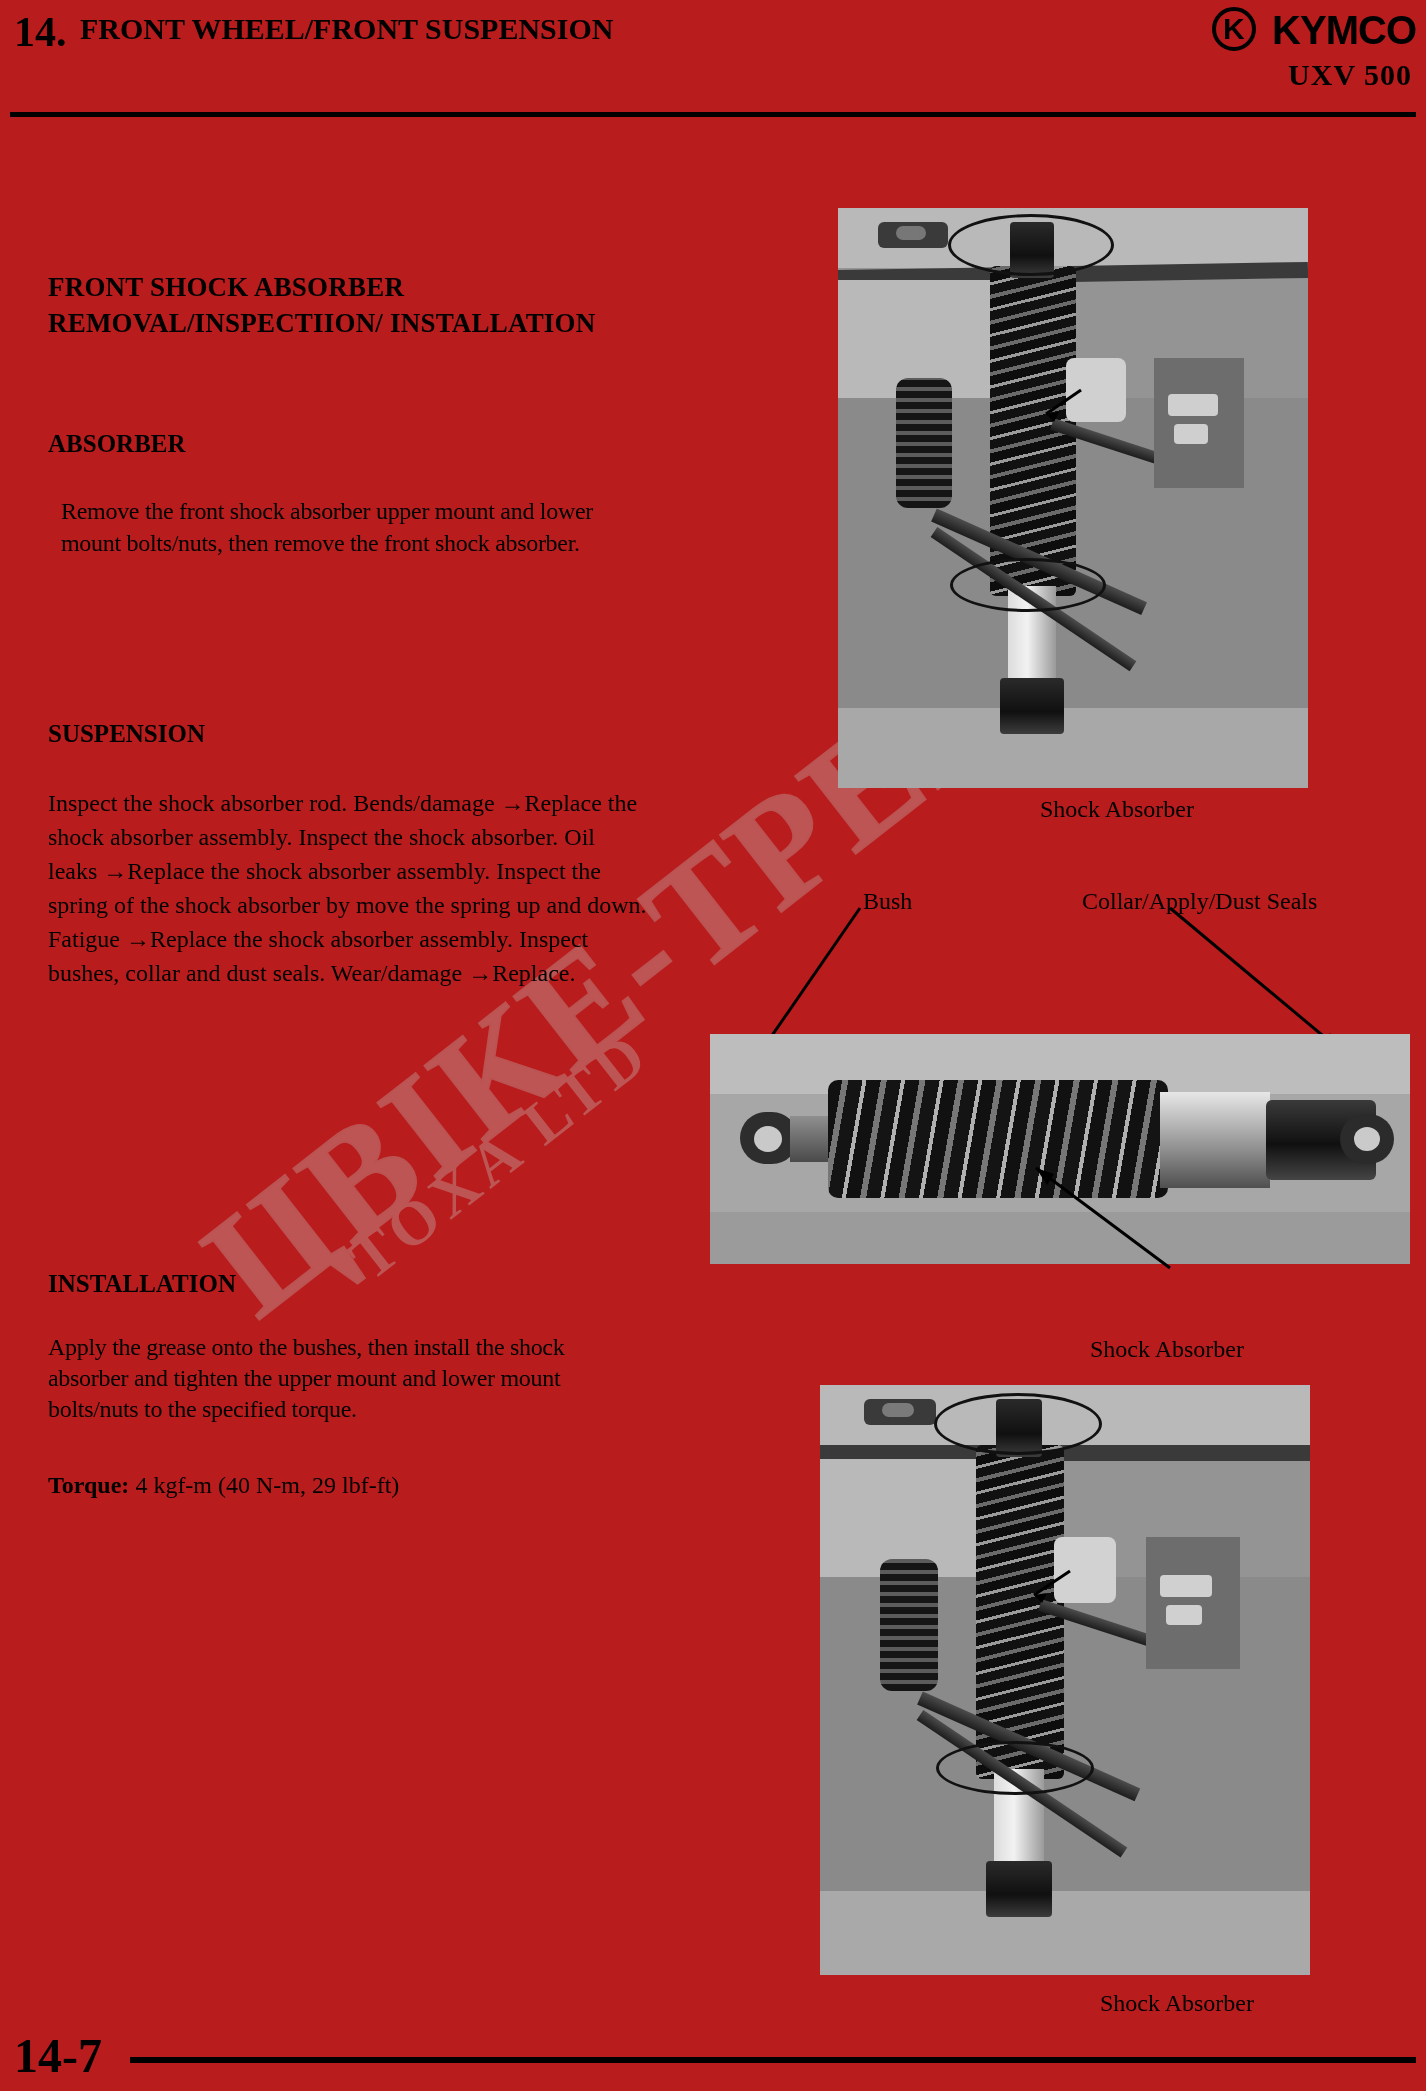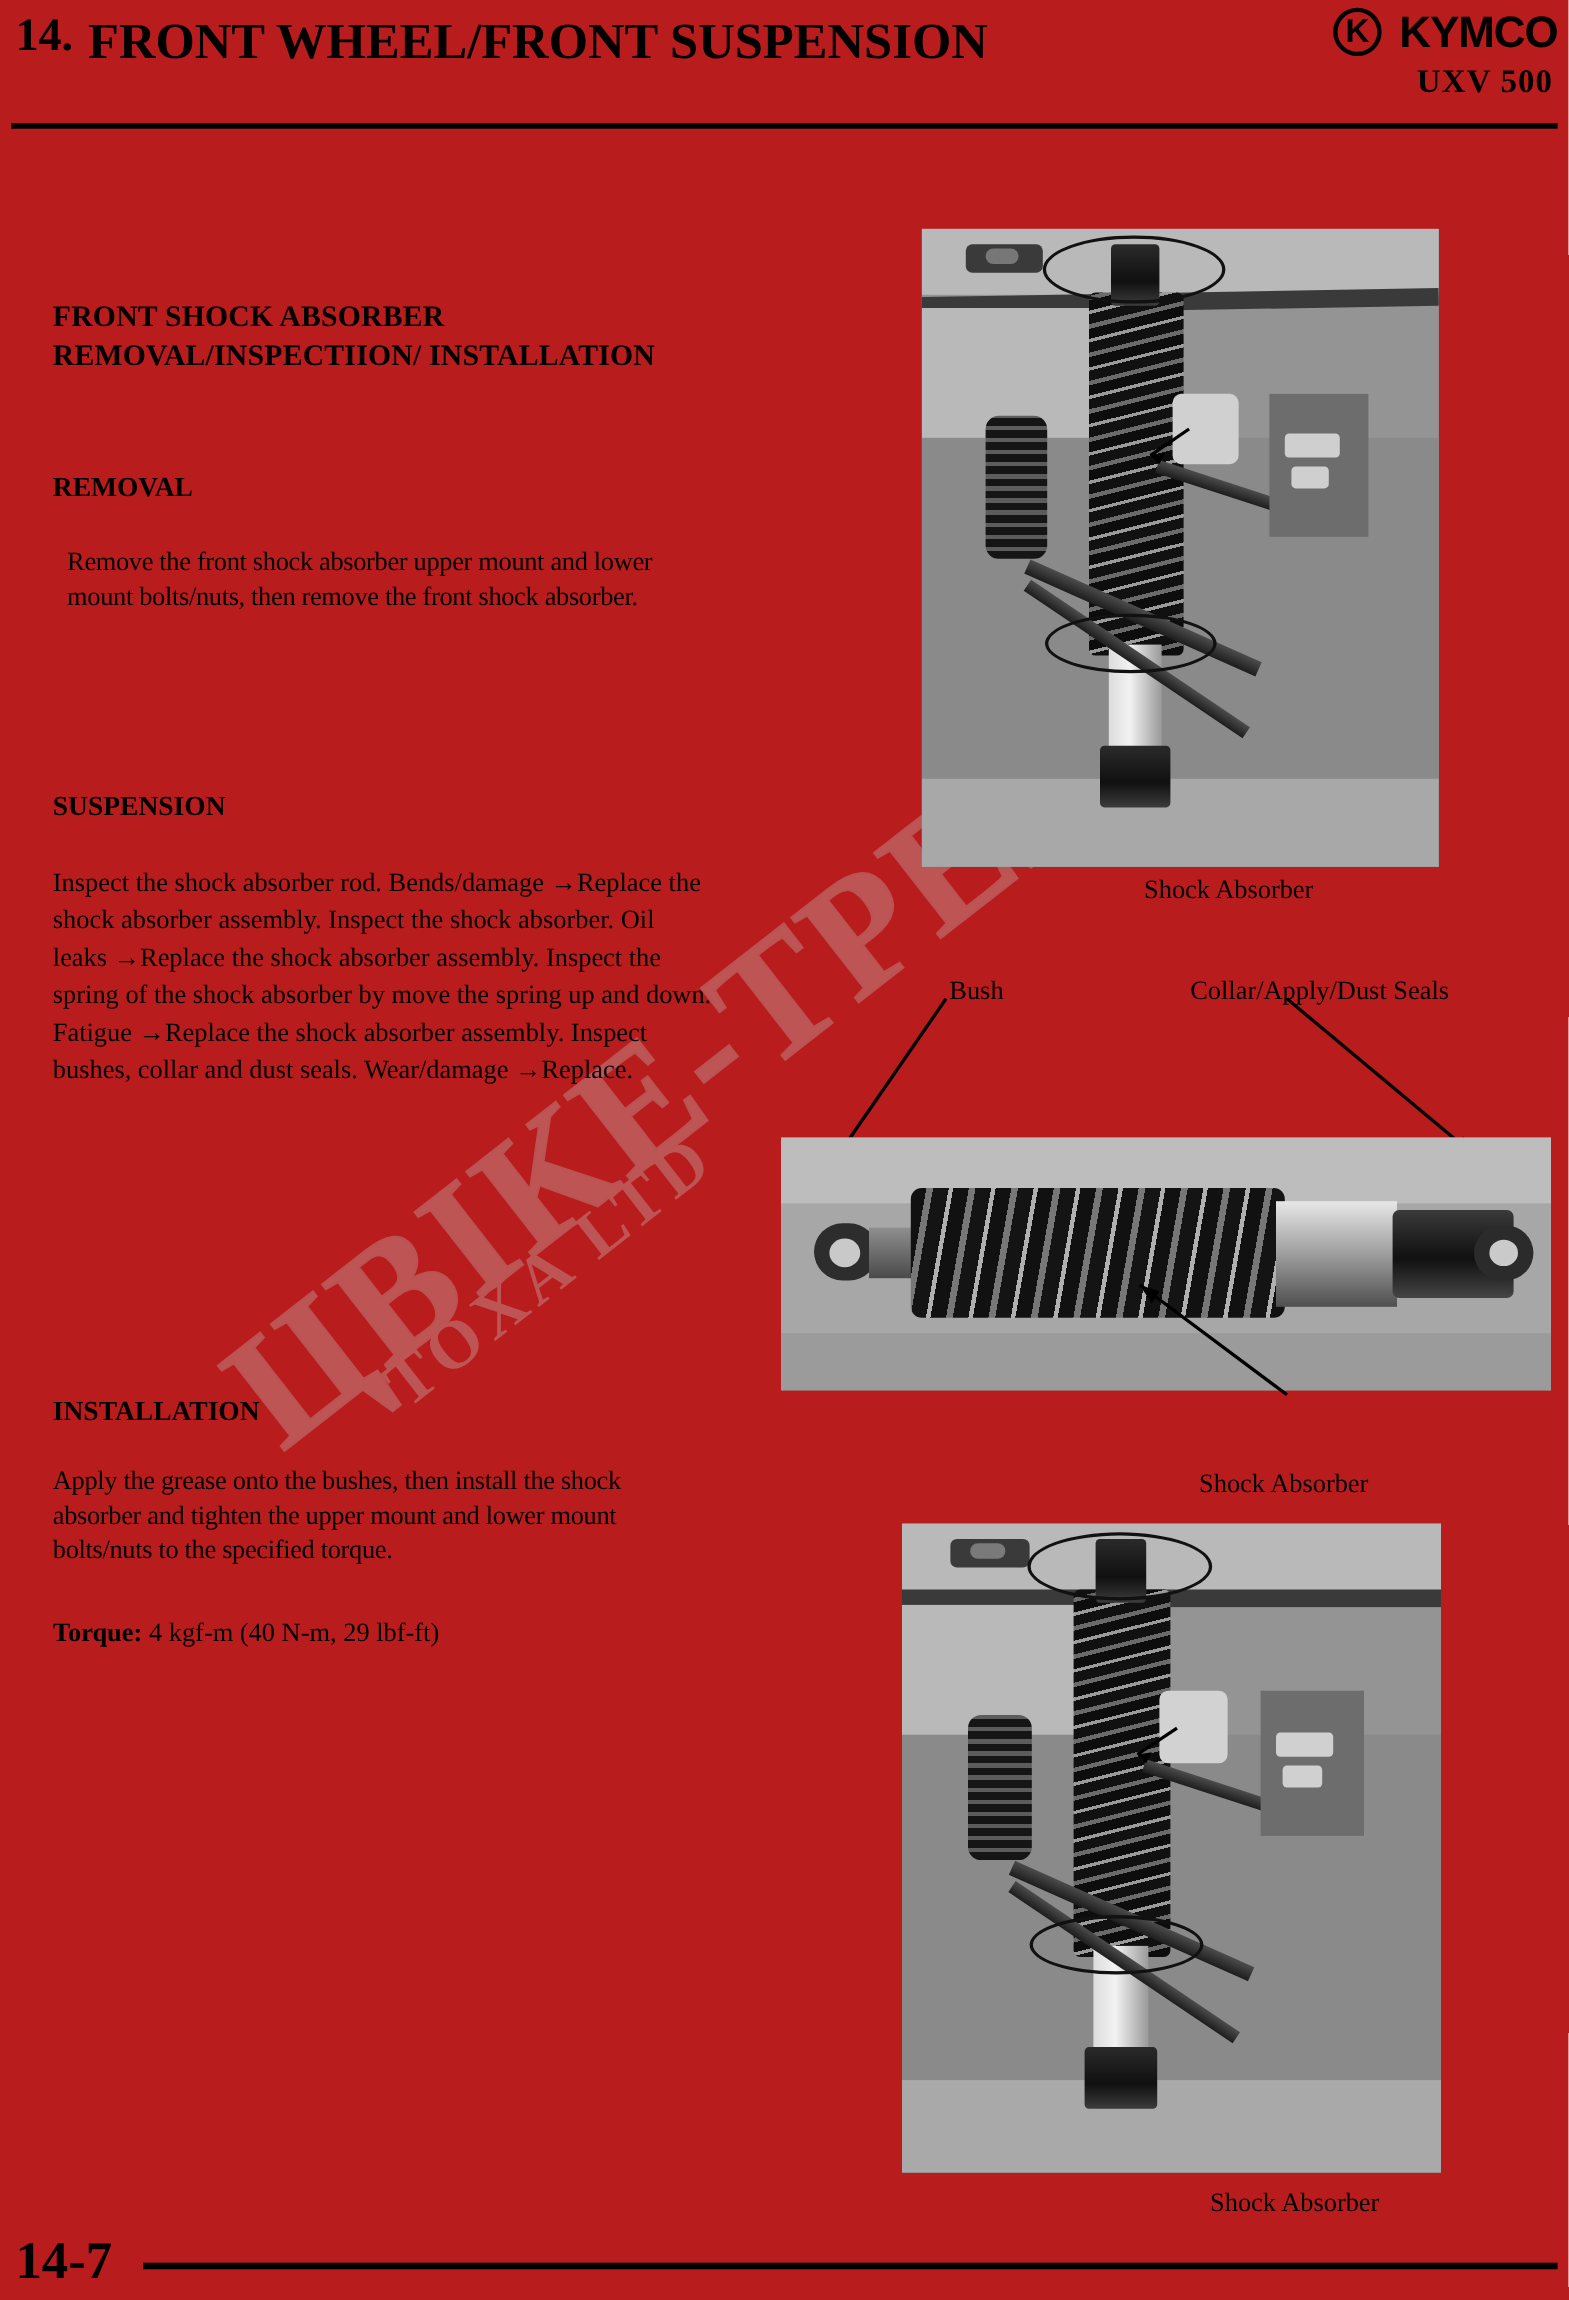--- a/index.html
+++ b/index.html
@@ -31,21 +31,21 @@
     position: absolute;
     left: 14px; top: 8px;
     font-size: 42px;
     font-weight: bold;
     font-family: "Liberation Serif", serif;
   }
   .header-title {
     position: absolute;
     left: 80px; top: 12px;
     width: 900px;
-    font-size: 46px;
+    font-size: 30px;
     font-weight: bold;
     line-height: 1.12;
     font-family: "Liberation Serif", serif;
   }
   .header-title .line2 {
     display: block;
     padding-left: 22px;
   }
   .header-rule {
     position: absolute;
@@ -300,21 +300,21 @@
 
   <div class="watermark">
     <div class="wm-text wm-main">ЦВІКЕ-ТРЕЙД</div>
     <div class="wm-text wm-sub">TOXA LTD</div>
   </div>
 
   <div class="col-left">
 
     <div class="h-major" style="position:absolute; left:0; top:0; width:560px;">FRONT SHOCK ABSORBER REMOVAL/INSPECTIION/ INSTALLATION</div>
 
-    <div class="h-sub blk-removal-head">REMOVAL</div>
+    <div class="h-sub blk-removal-head">ABSORBER</div>
     <div class="body-text narrow blk-removal-body">Remove the front shock absorber upper mount and lower mount bolts/nuts, then remove the front shock absorber.</div>
 
     <div class="h-sub blk-inspection-head">SUSPENSION</div>
     <div class="body-text blk-inspection-body">Inspect the shock absorber rod. Bends/damage →Replace the shock absorber assembly. Inspect the shock absorber. Oil leaks →Replace the shock absorber assembly. Inspect the spring of the shock absorber by move the spring up and down. Fatigue →Replace the shock absorber assembly. Inspect bushes, collar and dust seals. Wear/damage →Replace.</div>
 
     <div class="h-sub blk-install-head">INSTALLATION</div>
     <div class="body-text narrow blk-install-body">Apply the grease onto the bushes, then install the shock absorber and tighten the upper mount and lower mount bolts/nuts to the specified torque.</div>
 
     <div class="body-text blk-torque">
       <span class="torque-label">Torque:</span>

